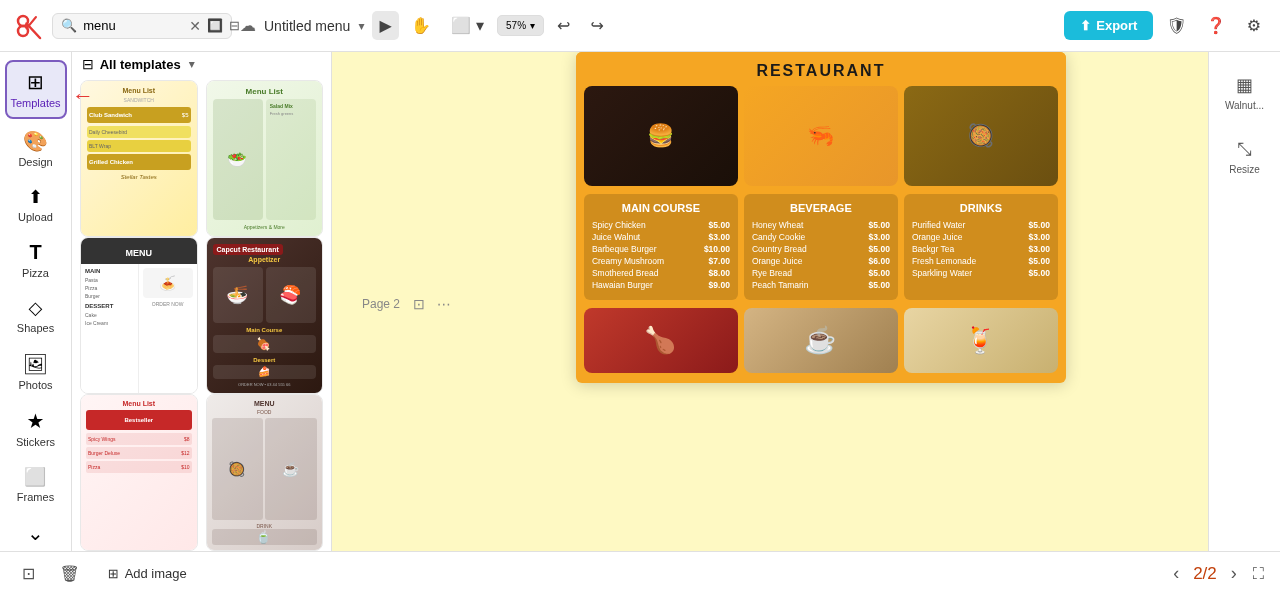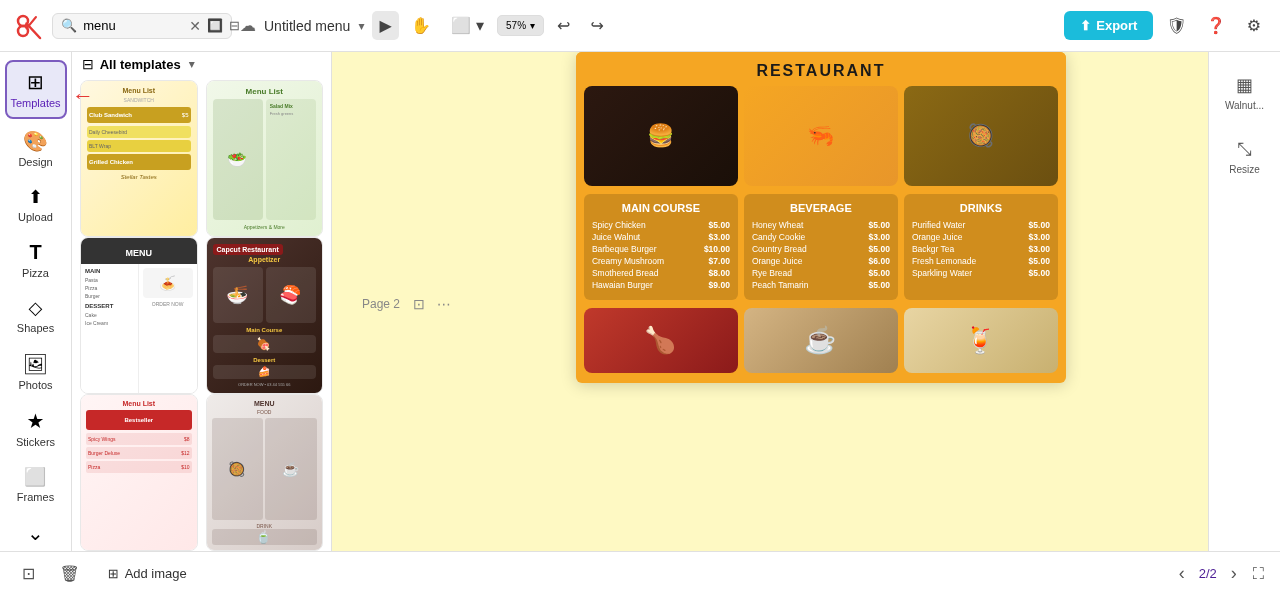--- a/index.html
+++ b/index.html
@@ -92,21 +92,21 @@
     .right-panel-icon { font-size: 18px; color: #555; }
     .right-panel-label { font-size: 10px; color: #555; text-align: center; }
 
     
     .bottom-bar { height: 44px; background: #fff; border-top: 1px solid #e0e0e0; display: flex; align-items: center; padding: 0 16px; gap: 12px; }
     .bottom-btn { background: none; border: none; cursor: pointer; padding: 6px; border-radius: 5px; font-size: 16px; color: #555; display: flex; align-items: center; gap: 5px; }
     .add-page-btn { display: flex; align-items: center; gap: 6px; font-size: 13px; color: #333; cursor: pointer; padding: 5px 10px; border-radius: 5px; }
     .bottom-center { flex: 1; }
     .page-nav { display: flex; align-items: center; gap: 10px; margin-left: auto; }
     .page-nav-btn { background: none; border: none; cursor: pointer; font-size: 18px; color: #555; padding: 4px; }
-    .page-indicator { font-size: 13px; color: #4c1d95; font-weight: 500; }
+    .page-indicator { font-size: 17px; color: #c2410c; font-weight: 500; }
     .expand-btn { background: none; border: none; cursor: pointer; font-size: 16px; color: #555; }
 
     
     .canvas-scroll-bar { height: 8px; margin: 4px 20px; background: #d0d0d0; border-radius: 4px; position: relative; }
     .canvas-scroll-thumb { position: absolute; left: 20%; width: 50%; height: 100%; background: #aaa; border-radius: 4px; }
 
     
     .canvas-top-bar { display: flex; align-items: center; justify-content: center; gap: 10px; padding: 6px 20px 2px; }
     .page-options { display: flex; align-items: center; gap: 6px; }
     .page-option-btn { background: none; border: none; cursor: pointer; color: #888; font-size: 14px; padding: 3px; }

